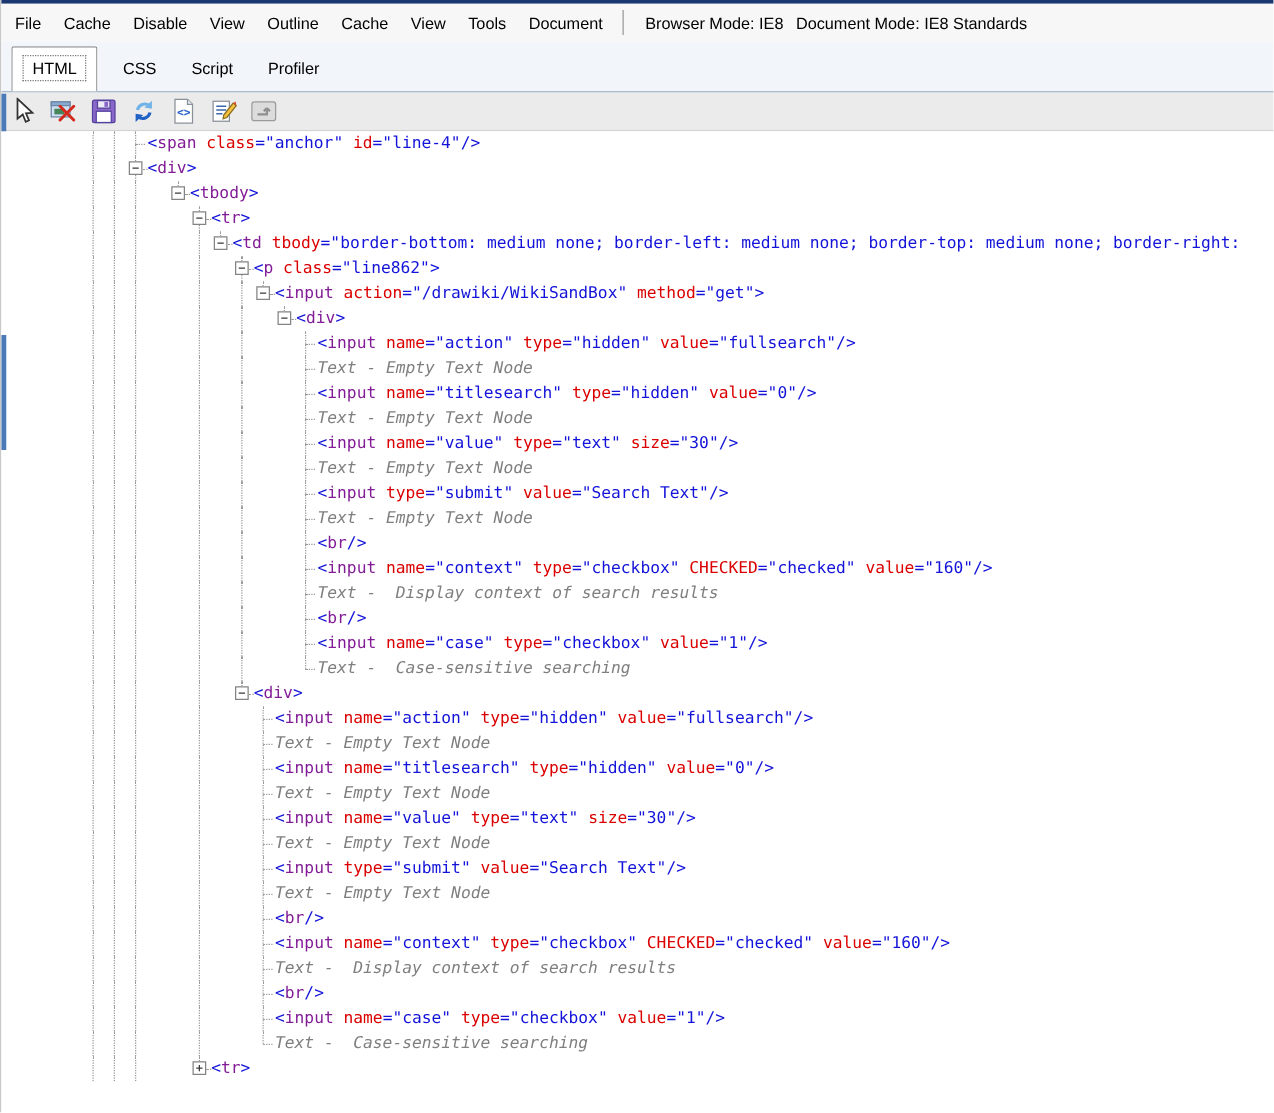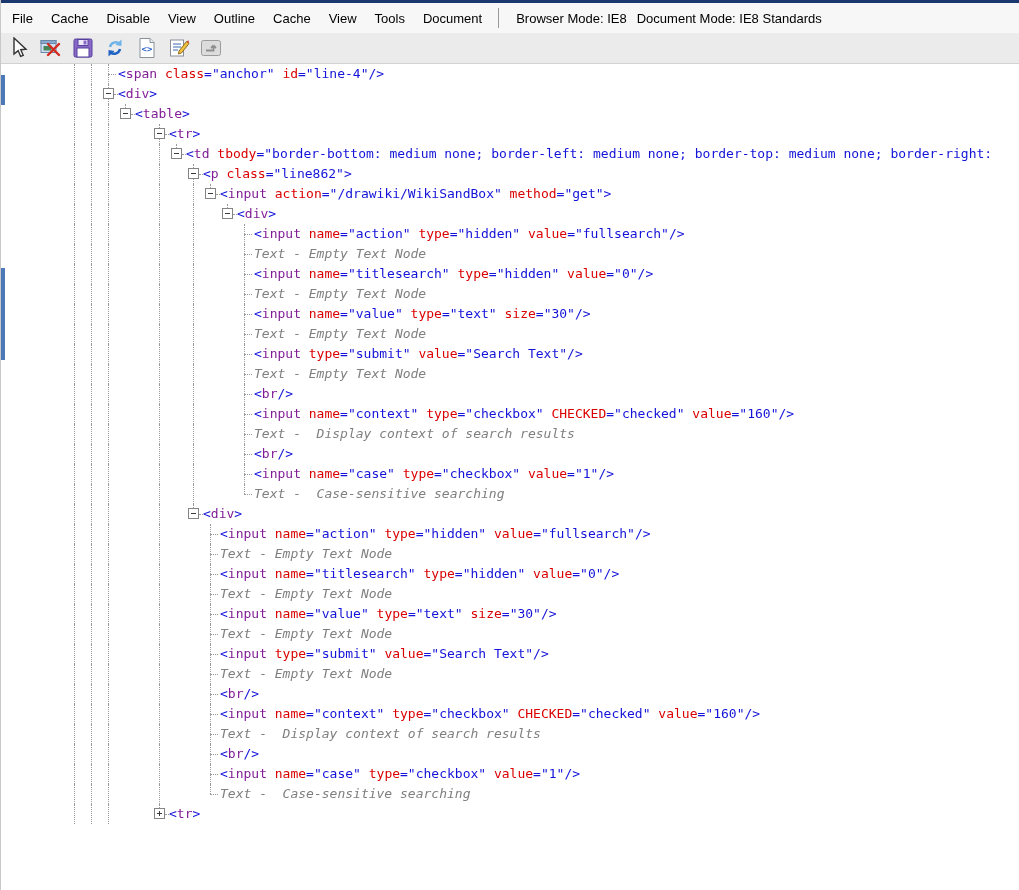--- a/index.html
+++ b/index.html
@@ -56,20 +56,26 @@
       <span class="menu-item">Outline</span>
       <span class="menu-item">Cache</span>
       <span class="menu-item">View</span>
       <span class="menu-item">Tools</span>
       <span class="menu-item">Document</span>
       <span class="menu-sep" id="menu-sep-anchor"></span>
     <span class="mode-label">Browser Mode: IE8</span>
     <span class="mode-label">Document Mode: IE8 Standards</span>
   </div>
 
+  <div class="tabbar" id="tabbar">
+      <div class="tab active"><span class="focusbox">HTML</span></div>
+      <div class="tab"><span>CSS</span></div>
+      <div class="tab"><span>Script</span></div>
+      <div class="tab"><span>Profiler</span></div>
+    </div>
 
   <div class="toolbar" id="toolbar">
       <div class="tbicon">
         <svg width="22" height="22" viewBox="0 0 22 22">
           <path d="M6 1 L6 17 L10.2 13.6 L12.6 19.4 L15.2 18.3 L12.8 12.7 L18 12.2 Z" fill="#fdfdfd" stroke="#333" stroke-width="1.4"></path>
         </svg>
       </div>
       <div class="tbicon">
         <svg width="22" height="22" viewBox="0 0 22 22">
           <rect x="1" y="3.5" width="15" height="12" fill="#cfe0f2" stroke="#6b87a8"></rect>
@@ -133,26 +139,26 @@
         <div class="hl" style="left: 113px; width: 4px;"></div>
         <div class="ebox" style="left: 102px;">
           <div class="bh"></div>
         </div>
         <span class="ttext" style="left: 117px;"><span class="t-punct">&lt;</span><span class="t-tag">div</span><span class="t-punct">&gt;</span></span>
       </div>
       <div class="trow">
         <div class="vl" style="left: 73px; top: 0px; height: 20px;"></div>
         <div class="vl" style="left: 90px; top: 0px; height: 20px;"></div>
         <div class="vl" style="left: 107px; top: 0px; height: 20px;"></div>
-        <div class="vl" style="left: 124px; top: 0px; height: 4px;"></div>
-        <div class="hl" style="left: 130px; width: 4px;"></div>
-        <div class="ebox" style="left: 119px;">
-          <div class="bh"></div>
-        </div>
-        <span class="ttext" style="left: 134px;"><span class="t-punct">&lt;</span><span class="t-tag">table</span><span class="t-punct">&gt;</span></span>
+        <div class="vl" style="left: 141px; top: 0px; height: 4px;"></div>
+        <div class="hl" style="left: 147px; width: 4px;"></div>
+        <div class="ebox" style="left: 136px;">
+          <div class="bh"></div>
+        </div>
+        <span class="ttext" style="left: 151px;"><span class="t-punct">&lt;</span><span class="t-tag">tbody</span><span class="t-punct">&gt;</span></span>
       </div>
       <div class="trow">
         <div class="vl" style="left: 73px; top: 0px; height: 20px;"></div>
         <div class="vl" style="left: 90px; top: 0px; height: 20px;"></div>
         <div class="vl" style="left: 107px; top: 0px; height: 20px;"></div>
         <div class="vl" style="left: 158px; top: 0px; height: 4px;"></div>
         <div class="vl" style="left: 158px; top: 15px; height: 5px;"></div>
         <div class="hl" style="left: 164px; width: 4px;"></div>
         <div class="ebox" style="left: 153px;">
           <div class="bh"></div>

